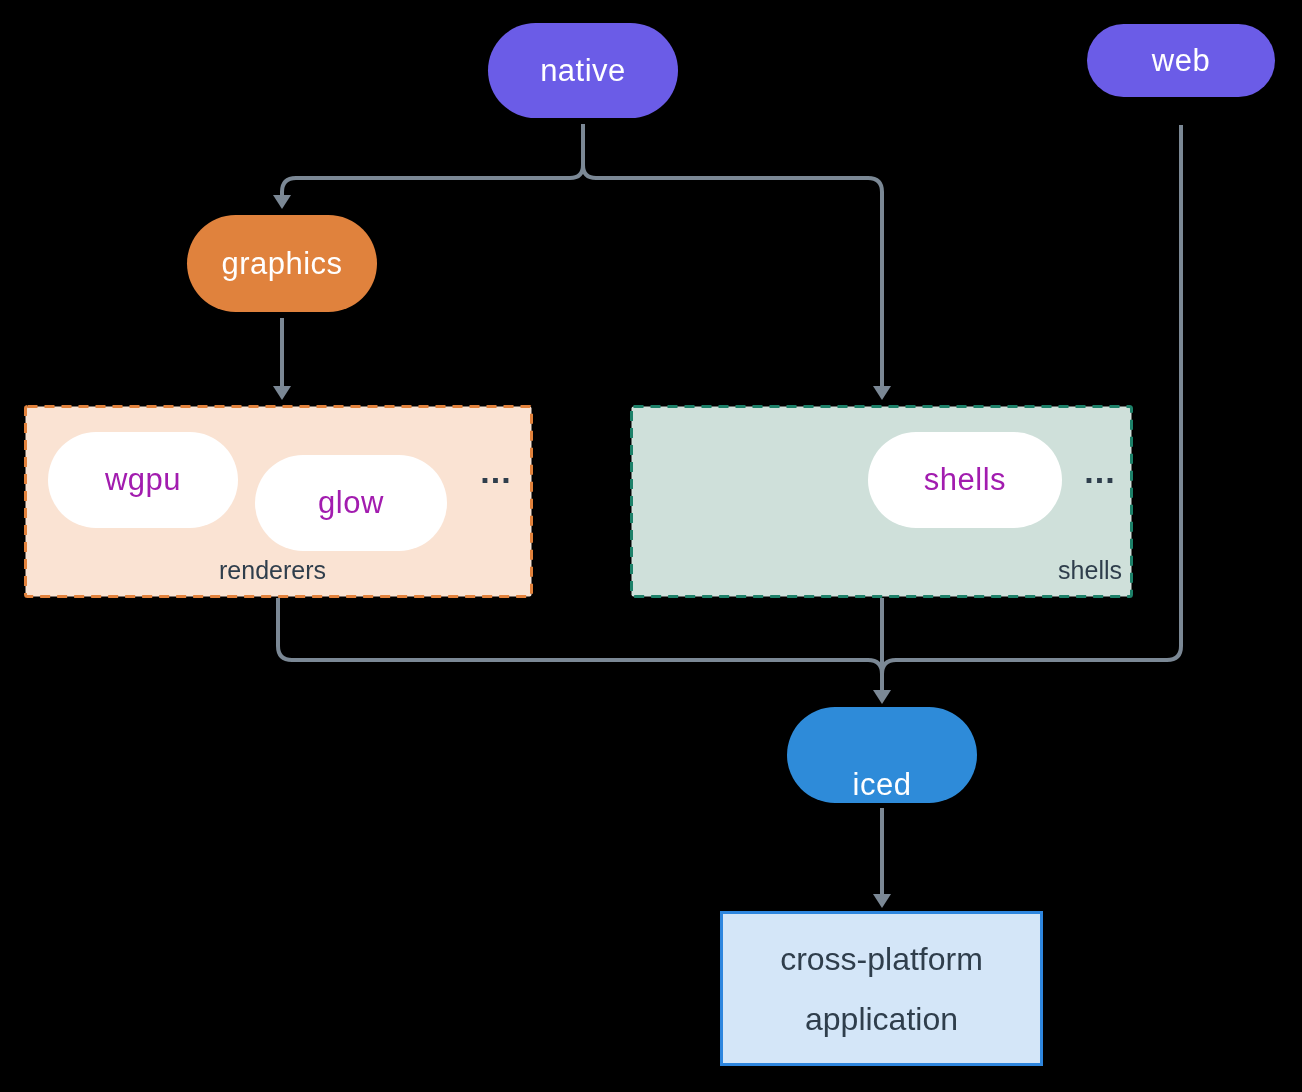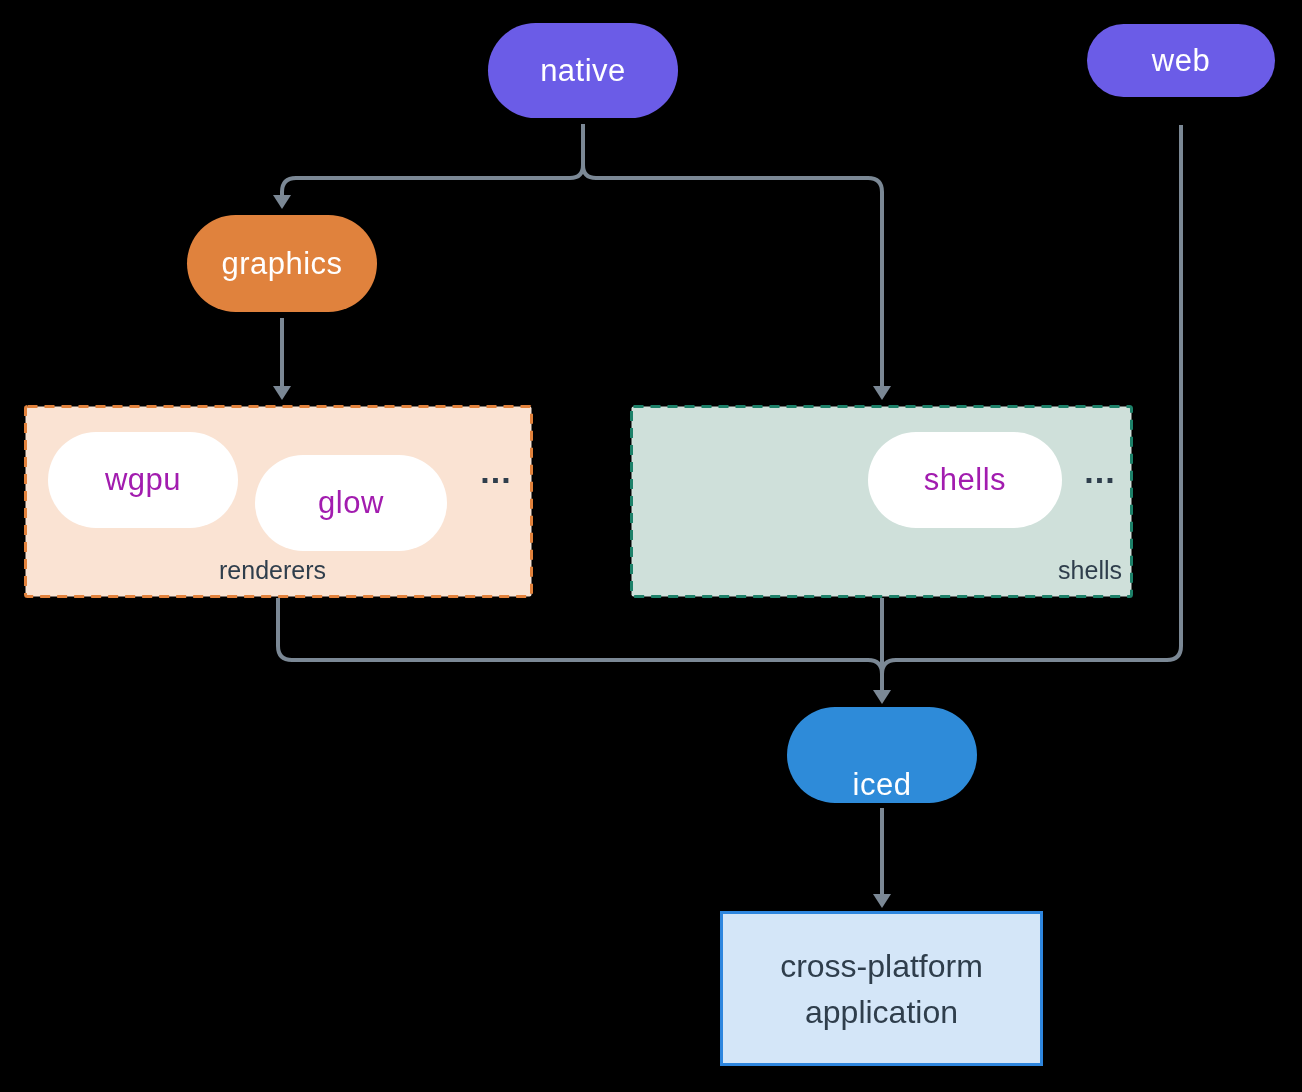--- a/index.html
+++ b/index.html
@@ -68,21 +68,21 @@
     width: 323px; height: 155px;
     box-sizing: border-box;
     background: #d4e6f8;
     border: 3px solid #2e86de;
     display: flex;
     align-items: center;
     justify-content: center;
     text-align: center;
     color: #2f3e4c;
     font-size: 32px;
-    line-height: 46px;
+    line-height: 60px;
   }
   .app-box span { display: inline-block; width: 250px; }
 </style>
 </head>
 <body>
 
 <div id="canvas">
 
   <svg id="connectors" viewBox="0 0 1302 1092" xmlns="http://www.w3.org/2000/svg">
 

